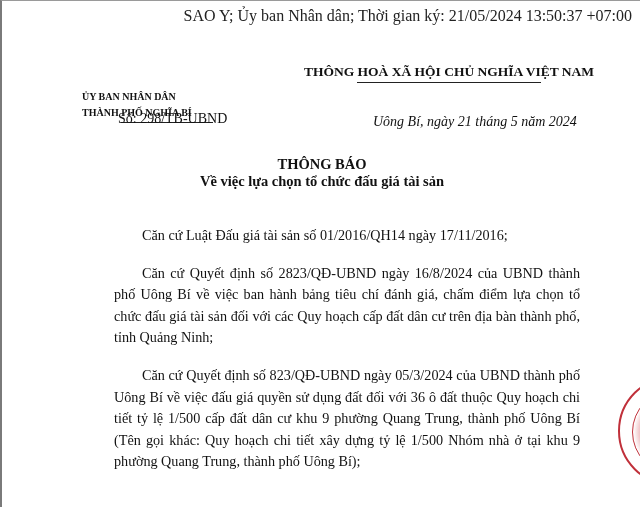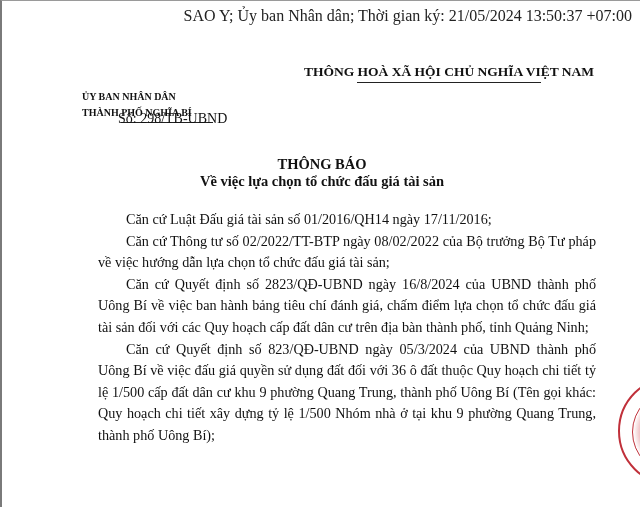--- a/index.html
+++ b/index.html
@@ -34,21 +34,21 @@
     position: absolute; left: 371px; top: 113px; font-size: 14px; font-style: italic;
   }
   .title {
     position: absolute; left: 0; width: 640px; top: 155px; text-align: center;
     font-weight: bold; font-size: 14.5px; line-height: 17px;
   }
   .body-text {
     position: absolute; left: 96px; top: 208px; width: 498px;
     font-size: 14.2px; line-height: 21.6px; text-align: justify;
   }
-  .body-text p { margin: 0; text-indent: 28px; }
+  .body-text p { margin: 16px; text-indent: 28px; }
   .stamp {
     position: absolute; left: 616px; top: 375px; width: 110px; height: 110px;
     border-radius: 50%; border: 2px solid #c0303a; box-sizing: border-box;
   }
   .stamp .inner {
     position: absolute; left: 12px; top: 12px; width: 82px; height: 82px;
     border-radius: 50%; border: 1px solid #c0303a;
     background: radial-gradient(circle, rgba(200,40,50,0.55) 0%, rgba(200,40,50,0.25) 60%, rgba(255,255,255,0) 70%);
   }
 </style>
@@ -63,29 +63,29 @@
     <div>THÀNH PHỐ NGHĨA BÍ</div>
     <div class="line"></div>
   </div>
 
   <div class="hdr-right">
     <div>THÔNG HOÀ XÃ HỘI CHỦ NGHĨA VIỆT NAM</div>
     <div class="line"></div>
   </div>
 
   <div class="so">Số: 298/TB-UBND</div>
+  <div class="date">Uông Bí, ngày 21 tháng 5 năm 2024</div>
 
   <div class="title">
     <div>THÔNG BÁO</div>
     <div>Về việc lựa chọn tổ chức đấu giá tài sản</div>
   </div>
 
   <div class="body-text">
     <p>Căn cứ Luật Đấu giá tài sản số 01/2016/QH14 ngày 17/11/2016;</p>
-    <p>Căn cứ Thông tư số 02/2022/TT-BTP ngày 08/02/2022 của Bộ trưởng Bộ Tư pháp về việc hướng dẫn lựa chọn tổ chức đấu giá tài sản;</p>
     <p>Căn cứ Quyết định số 2823/QĐ-UBND ngày 16/8/2024 của UBND thành phố Uông Bí về việc ban hành bảng tiêu chí đánh giá, chấm điểm lựa chọn tổ chức đấu giá tài sản đối với các Quy hoạch cấp đất dân cư trên địa bàn thành phố, tỉnh Quảng Ninh;</p>
     <p>Căn cứ Quyết định số 823/QĐ-UBND ngày 05/3/2024 của UBND thành phố Uông Bí về việc đấu giá quyền sử dụng đất đối với 36 ô đất thuộc Quy hoạch chi tiết tỷ lệ 1/500 cấp đất dân cư khu 9 phường Quang Trung, thành phố Uông Bí (Tên gọi khác: Quy hoạch chi tiết xây dựng tỷ lệ 1/500 Nhóm nhà ở tại khu 9 phường Quang Trung, thành phố Uông Bí);</p>
   </div>
 
   <div class="stamp">
     <div class="inner"></div>
   </div>
 </div>
 
 </body></html>

